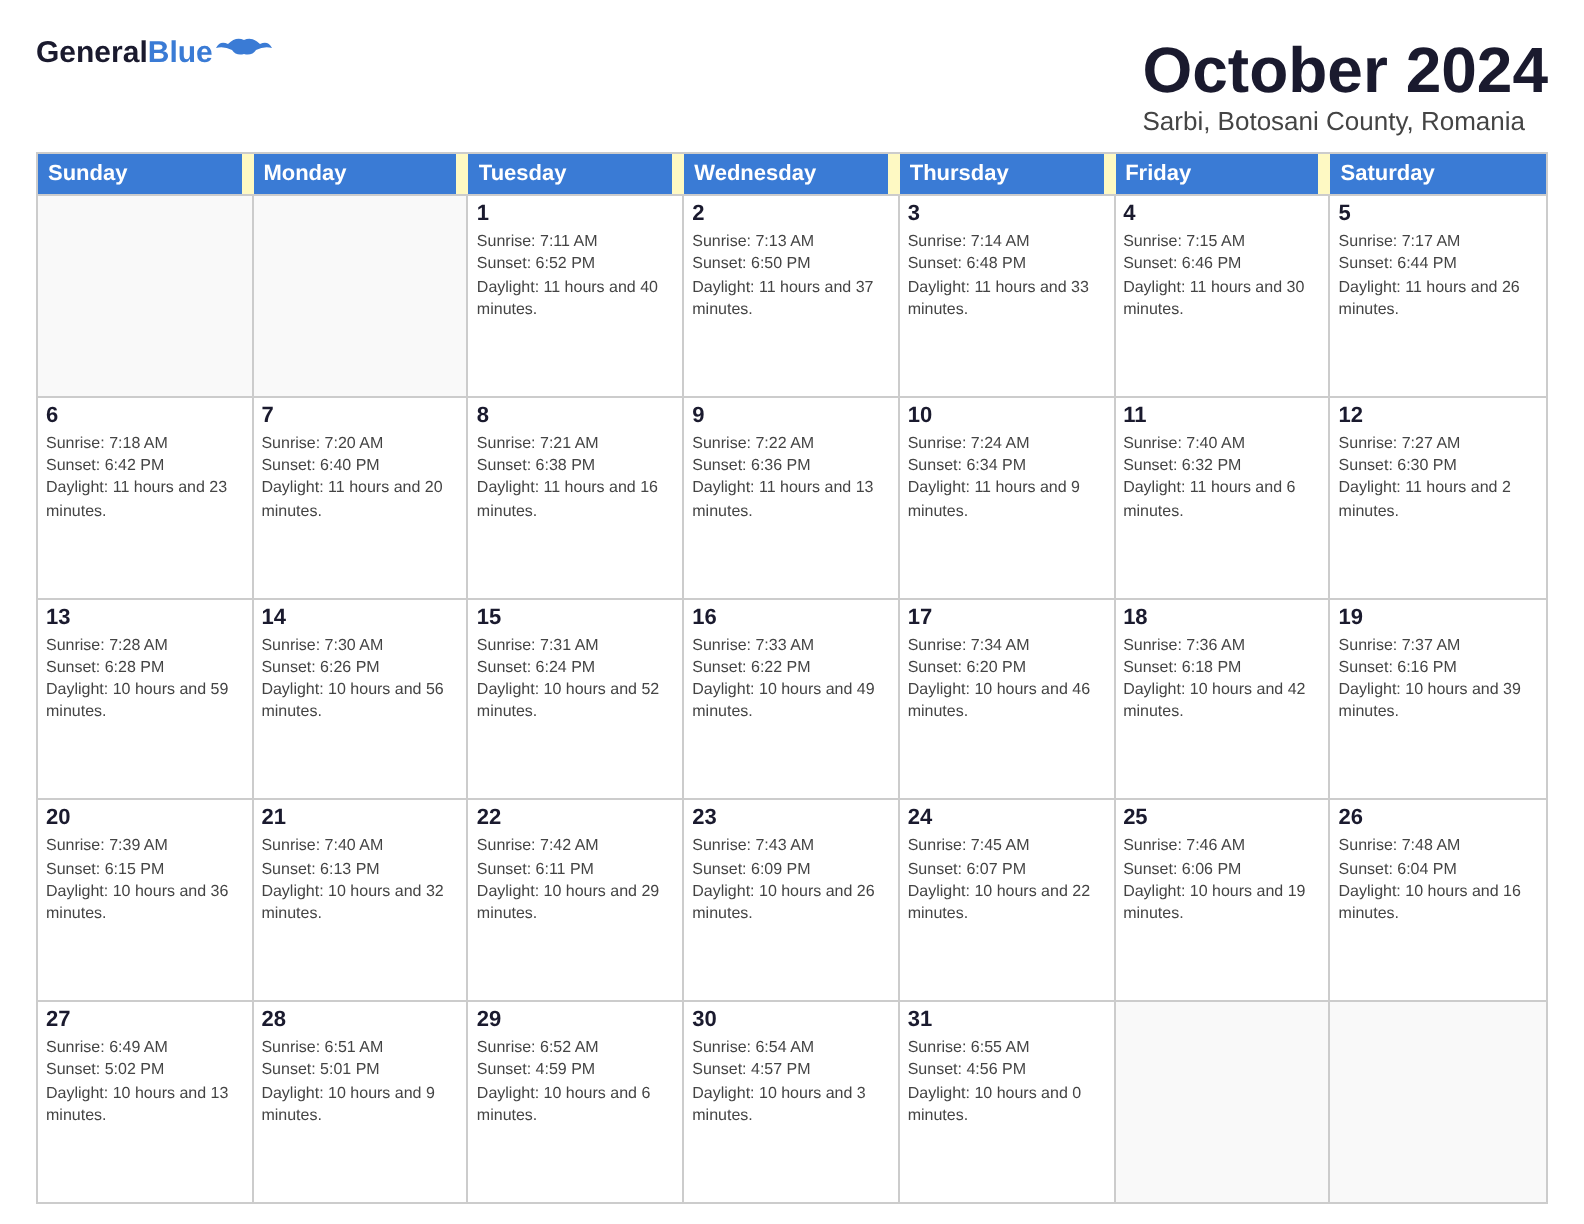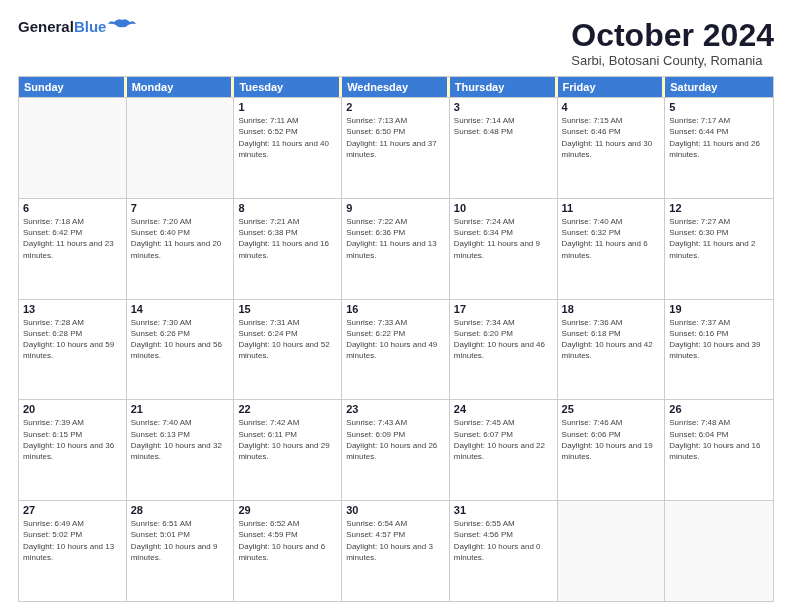--- a/index.html
+++ b/index.html
@@ -51,21 +51,21 @@
       display: grid;
       grid-template-columns: repeat(7, 1fr);
       background: #3a7bd5;
     }
     .cal-header-cell {
       color: #fff;
       font-size: 11px;
       font-weight: bold;
       padding: 4px 5px;
       text-align: left;
-      border-right: 3px solid #fef9c3;
+      border-right: 6px solid #fef9c3;
     }
     .cal-header-cell:last-child { border-right: none; }
     .cal-body {
       flex: 1;
       display: flex;
       flex-direction: column;
     }
     .cal-week {
       display: grid;
       grid-template-columns: repeat(7, 1fr);
@@ -139,20 +139,21 @@
           <div class="cal-cell">
             <div class="cell-day">2</div>
         <div class="cell-info">Sunrise: 7:13 AM</div>
         <div class="cell-info">Sunset: 6:50 PM</div>
         <div class="cell-info">Daylight: 11 hours and 37 minutes.</div>
           </div>
           <div class="cal-cell">
             <div class="cell-day">3</div>
         <div class="cell-info">Sunrise: 7:14 AM</div>
         <div class="cell-info">Sunset: 6:48 PM</div>
+        <div class="cell-info">Daylight: 11 hours and 33 minutes.</div>
           </div>
           <div class="cal-cell">
             <div class="cell-day">4</div>
         <div class="cell-info">Sunrise: 7:15 AM</div>
         <div class="cell-info">Sunset: 6:46 PM</div>
         <div class="cell-info">Daylight: 11 hours and 30 minutes.</div>
           </div>
           <div class="cal-cell">
             <div class="cell-day">5</div>
         <div class="cell-info">Sunrise: 7:17 AM</div>

